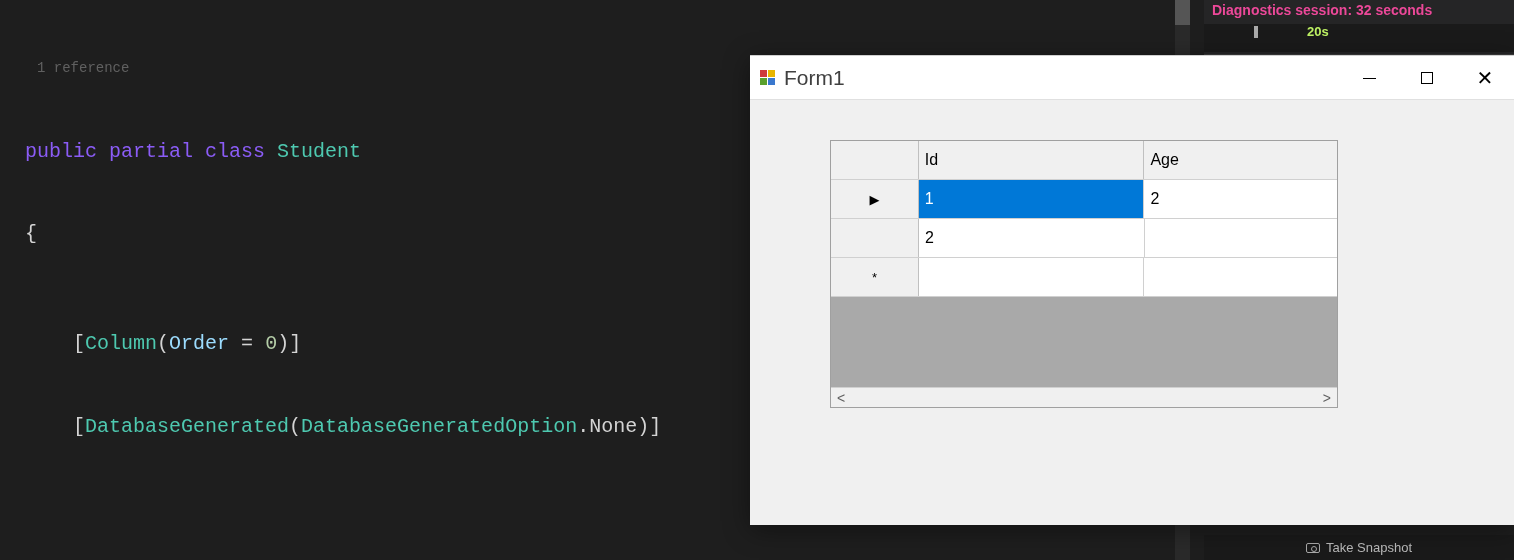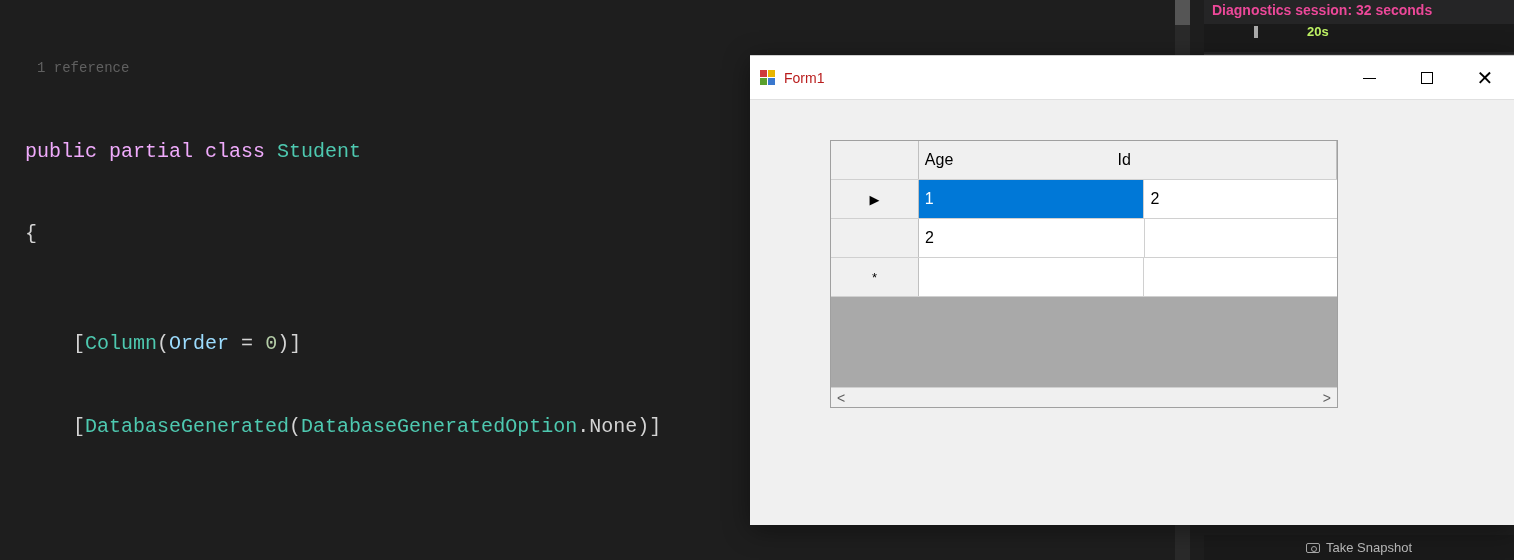--- a/index.html
+++ b/index.html
@@ -18,21 +18,21 @@
       top: 0;
       width: 1190px;
       height: 560px;
       padding-left: 25px;
       padding-top: 0;
       line-height: 27.5px;
       color: #d4d4d4;
       white-space: pre;
     }
     .editor .line { display: block; height: 27.5px; position: relative; }
-    .kw { color: #f0abfc; margin-top: 32px; }
+    .kw { color: #8b5cf6; margin-top: 32px; }
     .cls { color: #4ec9b0; }
     .attr { color: #4ec9b0; }
     .param { color: #9cdcfe; }
     .punc { color: #d4d4d4; }
     .num { color: #b5cea8; }
     .truncated { color: #606060; font-size: 14px; margin-left: 12px; }
     .scrollbar-track {
       position: absolute;
       right: 0;
       top: 0;
@@ -161,22 +161,22 @@
     .form-icon .sq {
       position: absolute;
       width: 7px;
       height: 7px;
     }
     .form-icon .r { background: #ce3a3a; left: 0; top: 0; }
     .form-icon .y { background: #e8b500; left: 8px; top: 0; }
     .form-icon .g { background: #5aa02c; left: 0; top: 8px; }
     .form-icon .b { background: #3a78ce; left: 8px; top: 8px; }
     .form-title {
-      font-size: 14px;
-      color: #b91c1c;
+      font-size: 21px;
+      color: #404040;
       flex: 1;
     }
     .win-btns {
       display: flex;
       height: 100%;
     }
     .win-btn {
       width: 58px;
       height: 44px;
       display: flex;
@@ -307,22 +307,22 @@
         </div>
       <div class="win-btn">
           <span class="close-x">✕</span>
         </div>
     </div>
   </div>
   <div class="form-body">
     <div class="datagrid">
       <div class="dg-row dg-header">
         <div class="dg-rowheader"></div>
+        <div class="dg-cell c1">Id</div>
         <div class="dg-cell c2">Age</div>
-        <div class="dg-cell c1">Id</div>
       </div>
       <div class="dg-row">
         <div class="dg-rowheader">▶</div>
         <div class="dg-cell c1 selected">1</div>
         <div class="dg-cell c2">2</div>
       </div>
       <div class="dg-row">
         <div class="dg-rowheader"></div>
         <div class="dg-cell c1">2</div>
       </div>

